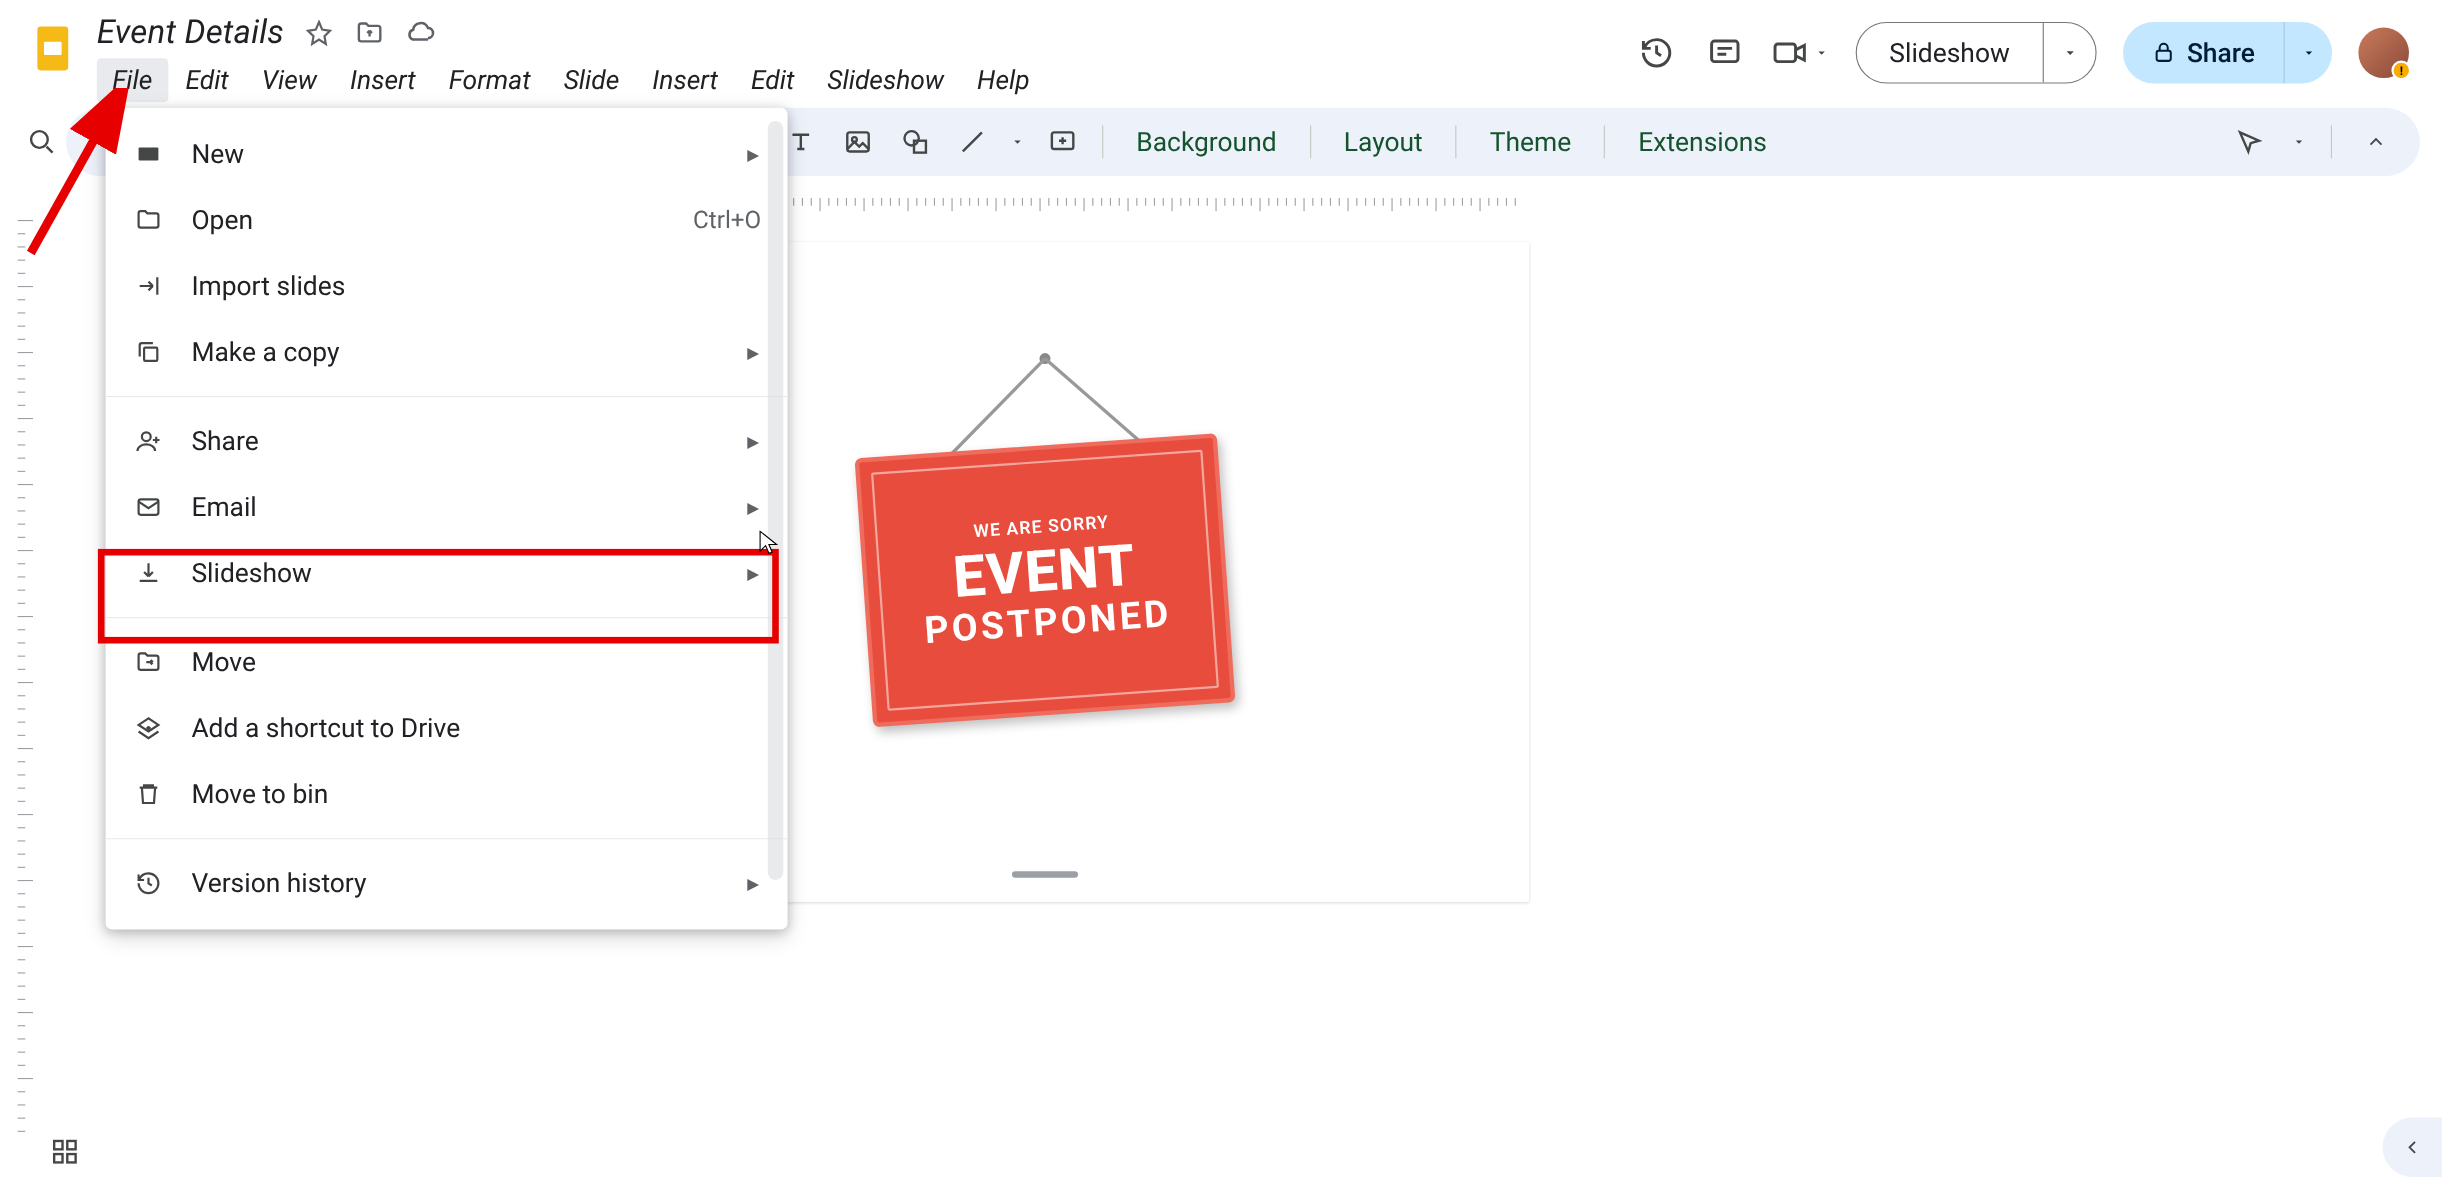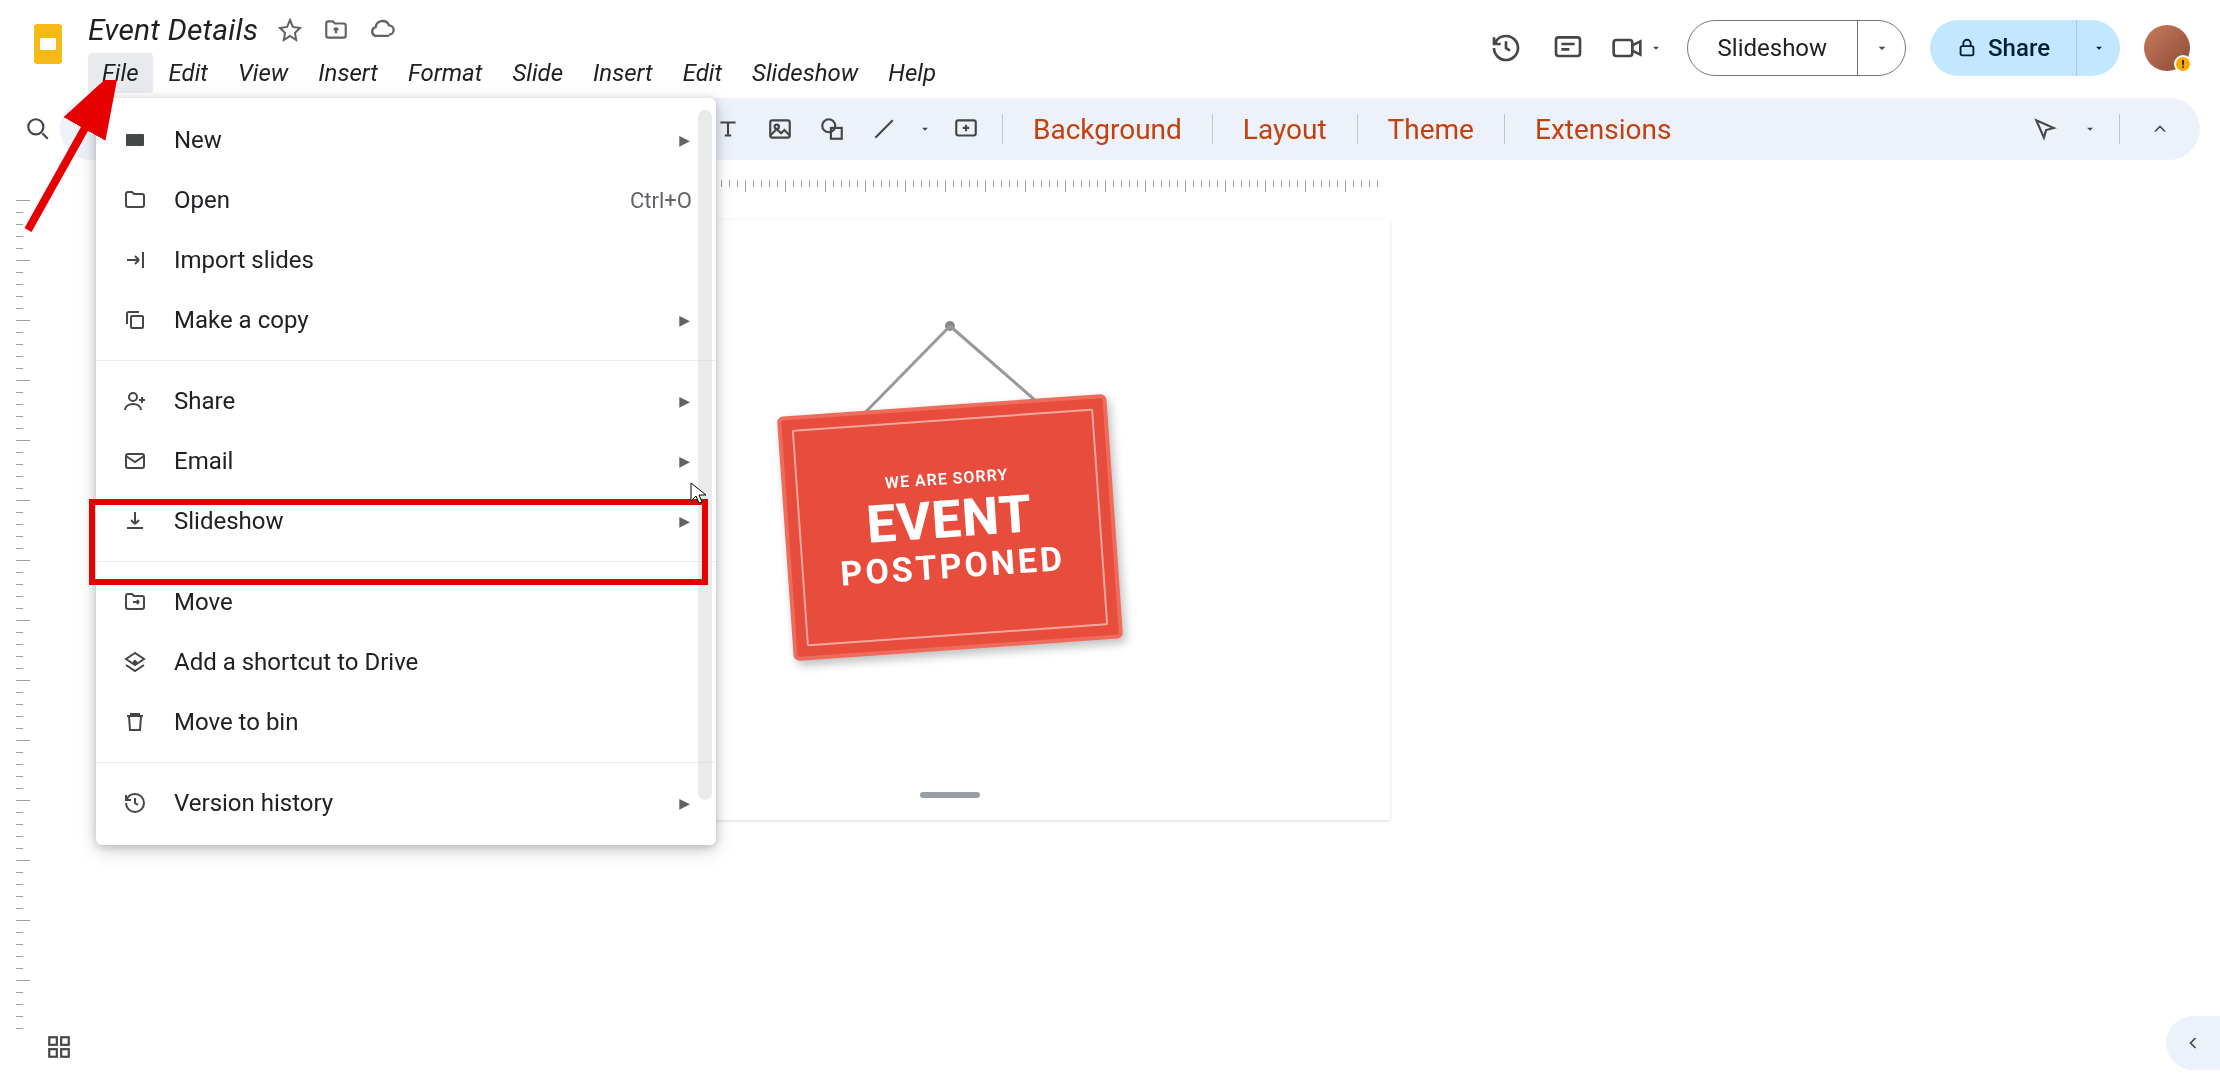--- a/index.html
+++ b/index.html
@@ -26,21 +26,21 @@
 .slideshow-drop { width: 48px; height: 100%; border-left: 1.5px solid #747775; display: flex; align-items: center; justify-content: center; color: #444746; }
 .share-btn { display: flex; align-items: center; background: #c2e7ff; border-radius: 50px; height: 56px; overflow: hidden; }
 .share-main { display: flex; align-items: center; gap: 10px; padding: 0 26px; font-size: 24px; color: #001d35; font-weight: 500; }
 .share-drop { width: 44px; height: 100%; display: flex; align-items: center; justify-content: center; color: #001d35; border-left: 1px solid #a8c7e0; }
 .avatar { width: 46px; height: 46px; border-radius: 50%; background: linear-gradient(135deg, #c97b5a, #8b4a3a); position: relative; }
 .avatar-badge { position: absolute; bottom: -2px; right: -2px; width: 18px; height: 18px; background: #f9ab00; border-radius: 50%; border: 2px solid #fff; font-size: 11px; display: flex; align-items: center; justify-content: center; color: #000; font-weight: bold; }
 
 
 .toolbar { display: flex; align-items: center; height: 62px; background: #edf2fa; border-radius: 36px; margin: 0 20px 0 60px; padding: 0 18px; gap: 8px; position: relative; }
 .toolbar-btn { width: 44px; height: 44px; display: flex; align-items: center; justify-content: center; color: #444746; border-radius: 6px; }
-.toolbar-text-btn { padding: 0 16px; font-size: 28px; color: #c2410c; height: 44px; display: flex; align-items: center; }
+.toolbar-text-btn { padding: 0 16px; font-size: 24px; color: #14532d; height: 44px; display: flex; align-items: center; }
 .toolbar-divider { width: 1px; height: 30px; background: #c4c7c5; margin: 0 6px; }
 .toolbar-right { margin-left: auto; display: flex; align-items: center; gap: 12px; }
 
 
 .workspace { position: relative; height: calc(100% - 160px); }
 .ruler-v { position: absolute; left: 16px; top: 40px; bottom: 60px; width: 30px; background: #fff; }
 .ruler-v-tick { position: absolute; left: 0; width: 8px; height: 1px; background: #9aa0a6; }
 .ruler-h { position: absolute; left: 75px; right: 30px; top: 10px; height: 22px; }
 .ruler-h-inner { position: absolute; left: 430px; width: 900px; height: 100%; }
 .ruler-h-tick { position: absolute; top: 10px; width: 1px; height: 10px; background: #9aa0a6; }

